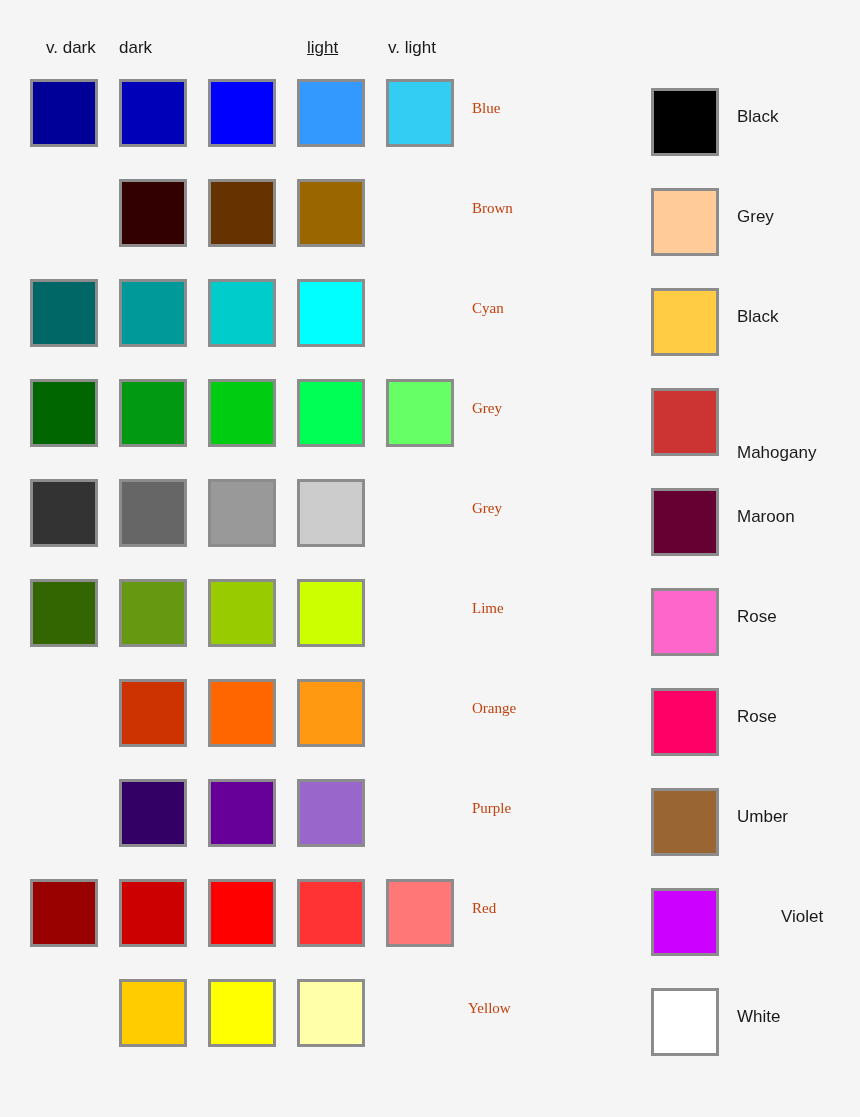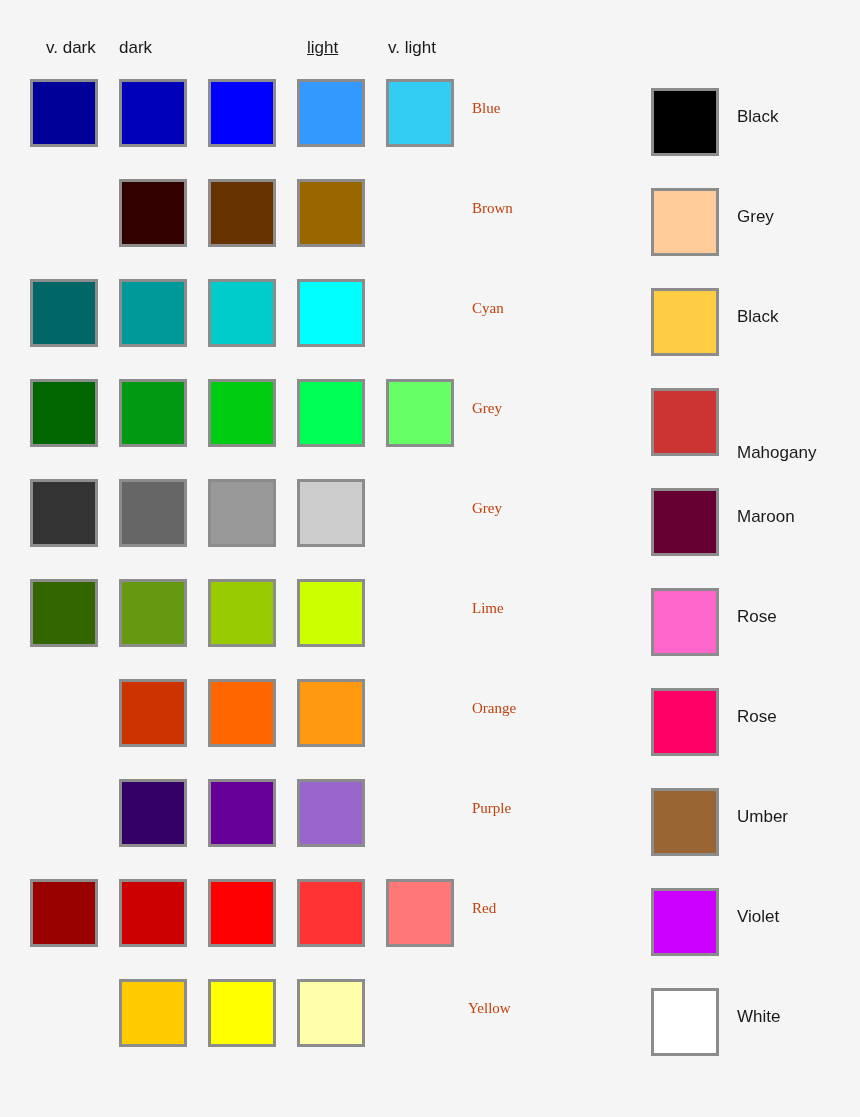--- a/index.html
+++ b/index.html
@@ -127,16 +127,16 @@
     <div class="single-label" style="left: 737px; top: 407px; margin-top: 36px;">Mahogany</div>
     <div class="swatch" title="Maroon #660033" style="left: 651px; top: 488px; background: rgb(102, 0, 51);"></div>
     <div class="single-label" style="left: 737px; top: 507px;">Maroon</div>
     <div class="swatch" title="Pink #ff66cc" style="left: 651px; top: 588px; background: rgb(255, 102, 204);"></div>
     <div class="single-label" style="left: 737px; top: 607px;">Rose</div>
     <div class="swatch" title="Rose #ff0066" style="left: 651px; top: 688px; background: rgb(255, 0, 102);"></div>
     <div class="single-label" style="left: 737px; top: 707px;">Rose</div>
     <div class="swatch" title="Umber #996633" style="left: 651px; top: 788px; background: rgb(153, 102, 51);"></div>
     <div class="single-label" style="left: 737px; top: 807px;">Umber</div>
     <div class="swatch" title="Violet #cc00ff" style="left: 651px; top: 888px; background: rgb(204, 0, 255);"></div>
-    <div class="single-label" style="left: 737px; top: 907px;">Violet</div>
+    <div class="single-label" style="left: 781px; top: 907px;">Violet</div>
     <div class="swatch" title="White #ffffff" style="left: 651px; top: 988px; background: rgb(255, 255, 255);"></div>
     <div class="single-label" style="left: 737px; top: 1007px;">White</div>
   </div>
 
 </body></html>

